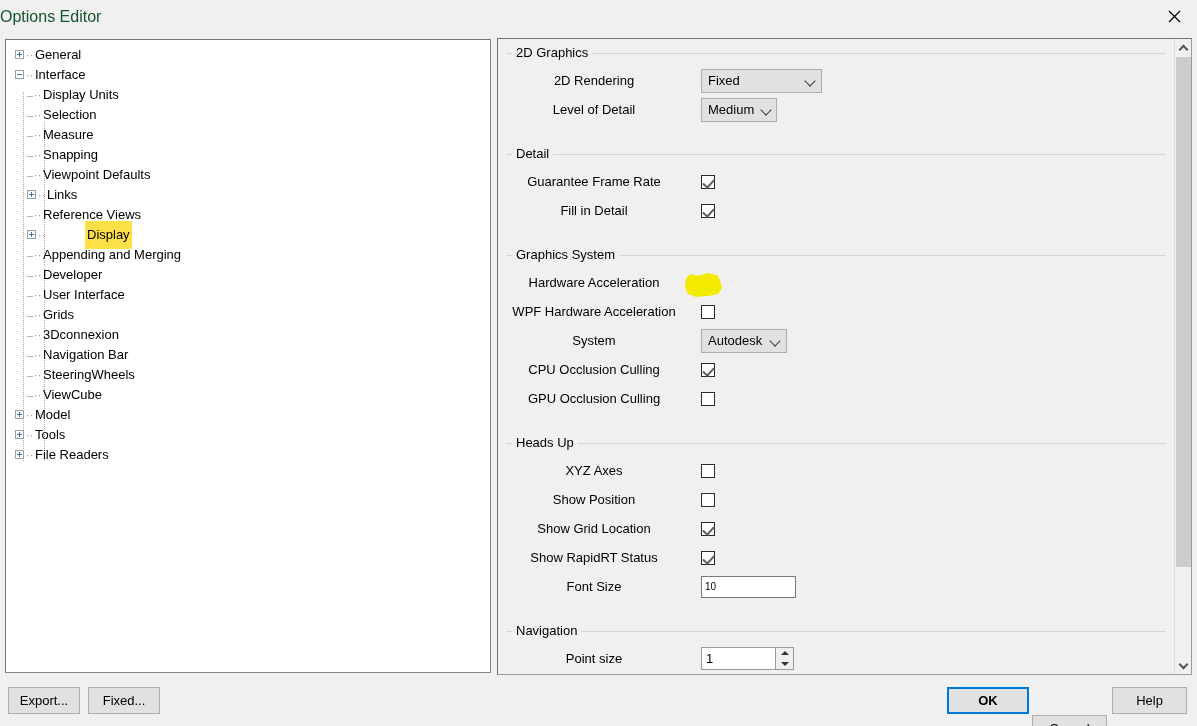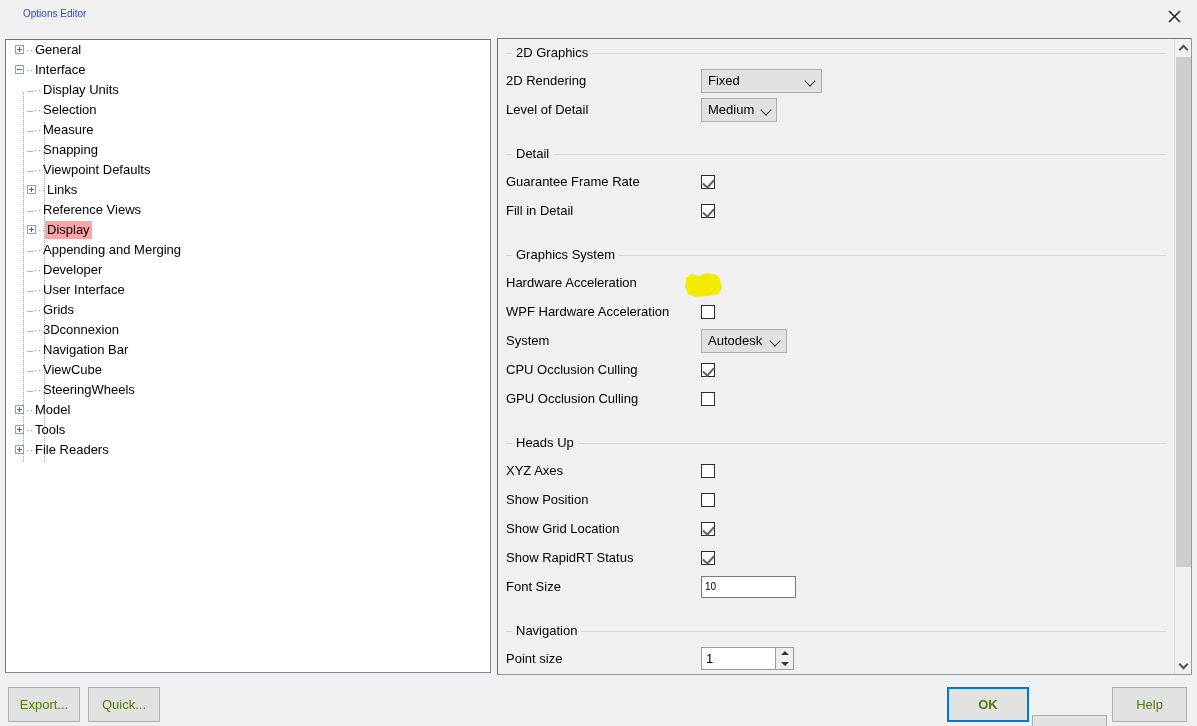--- a/index.html
+++ b/index.html
@@ -13,43 +13,43 @@
     color: #000;
     -webkit-font-smoothing: antialiased;
   }
 
   
   #titlebar {
     position: absolute; left: 0; top: 0; width: 1197px; height: 36px;
     background: #f0f0f0;
   }
   #title-text {
-    position: absolute; left: 23px; top: 8px;
-    font-size: 10px; color: #1d4ed8; white-space: nowrap;
+    position: absolute; left: 0; top: 8px;
+    font-size: 16px; color: #14532d; white-space: nowrap;
   }
   #close-btn {
     position: absolute; right: 0; top: 0; width: 46px; height: 32px;
     display: flex; align-items: center; justify-content: center;
     cursor: pointer;
   }
   #close-btn svg { display: block; }
 
   
   #tree-panel {
     position: absolute; left: 5px; top: 39px; width: 486px; height: 634px;
     background: #ffffff;
     border: 1px solid #828790;
     border-top-color: #6e747c;
     border-left-color: #6e747c;
     overflow: hidden;
   }
   .tree-node {
     position: relative;
     height: 20px;
-    line-height: 18px;
+    line-height: 28px;
     white-space: nowrap;
     font-size: 13px;
     cursor: default;
   }
   .tree-node .tw {
     display: inline-block; width: 9px; height: 9px;
     border: 1px solid #93a0b1;
     background: #fff;
     position: relative;
     vertical-align: middle;
@@ -64,21 +64,21 @@
     content: ""; position: absolute; left: 3px; top: 1px;
     width: 1px; height: 5px; background: #3a6ea5;
   }
   .tree-node .dots {
     display: inline-block; width: 7px; vertical-align: middle;
     color: #999; letter-spacing: 0px; font-size: 11px;
   }
   .tree-node .tlabel {
     display: inline-block; vertical-align: middle; padding: 0 2px;
   }
-  .tree-node.selected .tlabel { background: #fca5a5; }
+  .tree-node.selected .tlabel { background: #fde047; margin-left: 40px; }
   .tree-indent-0 { padding-left: 9px; }
   .tree-indent-1 { padding-left: 21px; }
   .guide {
     position: absolute; left: 17px; top: 52px; width: 1px; height: 370px;
     background: repeating-linear-gradient(to bottom,#aaa 0 1px,transparent 1px 2px);
     pointer-events: none;
   }
   .guide2 {
     position: absolute; left: 38px; top: 82px; width: 1px; height: 340px;
     background: repeating-linear-gradient(to bottom,#aaa 0 1px,transparent 1px 2px);
@@ -112,21 +112,21 @@
     font-size: 13px; color: #000; white-space: nowrap;
   }
   .gb-body { padding: 14px 0 10px 0; }
 
   .row {
     display: flex; align-items: center;
     height: 25px;
     margin-bottom: 4px;
   }
   .row .lbl {
-    width: 195px; text-align: left; padding-right: 19px;
+    width: 195px; text-align: center; padding-right: 19px;
     font-size: 13px; white-space: nowrap;
   }
 
   
   .cb {
     width: 14px; height: 14px;
     border: 1px solid #2b2b2b;
     background: #ffffff;
     position: relative; cursor: pointer; flex: none;
   }
@@ -210,23 +210,23 @@
   }
   #vscroll .arrow.up i { transform: rotate(-135deg); margin-top: 3px; }
   #vscroll .arrow.down i { transform: rotate(45deg); margin-bottom: 3px; }
   #vthumb {
     position: absolute; left: 1px; top: 18px; width: 15px; height: 510px;
     background: #cdcdcd; cursor: pointer;
   }
 
   
   .btn {
-    position: absolute; height: 35px;
+    position: absolute; height: 27px;
     background: #e1e1e1; border: 1px solid #adadad;
-    font-size: 13px; color: #4d7c0f;
+    font-size: 13px; color: #000000;
     display: flex; align-items: center; justify-content: center;
     cursor: pointer; white-space: nowrap;
   }
   .btn.primary { border: 2px solid #0078d7; background: #e1e1e1; }
   #btn-export { left: 8px;  top: 687px; width: 72px; }
   #btn-import { left: 88px; top: 687px; width: 72px; }
   #btn-ok     { left: 947px; top: 687px; width: 82px; font-weight: bold; }
   #btn-cancel { left: 1032px; top: 715px; width: 75px; }
   #btn-help   { left: 1112px; top: 687px; width: 75px; }
 </style>
@@ -255,22 +255,22 @@
       <div class="tree-node tree-indent-1"><span class="dots">–</span><span class="dots">··</span><span class="tlabel">Viewpoint Defaults</span></div>
       <div class="tree-node tree-indent-1"><span class="tw plus"></span><span class="dots">··</span><span class="tlabel">Links</span></div>
       <div class="tree-node tree-indent-1"><span class="dots">–</span><span class="dots">··</span><span class="tlabel">Reference Views</span></div>
       <div class="tree-node tree-indent-1 selected"><span class="tw plus"></span><span class="dots">··</span><span class="tlabel">Display</span></div>
       <div class="tree-node tree-indent-1"><span class="dots">–</span><span class="dots">··</span><span class="tlabel">Appending and Merging</span></div>
       <div class="tree-node tree-indent-1"><span class="dots">–</span><span class="dots">··</span><span class="tlabel">Developer</span></div>
       <div class="tree-node tree-indent-1"><span class="dots">–</span><span class="dots">··</span><span class="tlabel">User Interface</span></div>
       <div class="tree-node tree-indent-1"><span class="dots">–</span><span class="dots">··</span><span class="tlabel">Grids</span></div>
       <div class="tree-node tree-indent-1"><span class="dots">–</span><span class="dots">··</span><span class="tlabel">3Dconnexion</span></div>
       <div class="tree-node tree-indent-1"><span class="dots">–</span><span class="dots">··</span><span class="tlabel">Navigation Bar</span></div>
+      <div class="tree-node tree-indent-1"><span class="dots">–</span><span class="dots">··</span><span class="tlabel">SteeringWheels</span></div>
       <div class="tree-node tree-indent-1"><span class="dots">–</span><span class="dots">··</span><span class="tlabel">ViewCube</span></div>
-      <div class="tree-node tree-indent-1"><span class="dots">–</span><span class="dots">··</span><span class="tlabel">SteeringWheels</span></div>
       <div class="tree-node tree-indent-0"><span class="tw plus"></span><span class="dots">··</span><span class="tlabel">Model</span></div>
       <div class="tree-node tree-indent-0"><span class="tw plus"></span><span class="dots">··</span><span class="tlabel">Tools</span></div>
       <div class="tree-node tree-indent-0"><span class="tw plus"></span><span class="dots">··</span><span class="tlabel">File Readers</span></div>
     </div>
 </div>
 
 <div id="options-panel">
   <div id="options-scrollview">
     <div id="options-inner">
         <div class="groupbox" style="margin-top: 14px;">
@@ -389,16 +389,16 @@
   </div>
 </div>
 
 <div class="highlighter">
   <svg width="40" height="27" viewBox="0 0 40 27" aria-hidden="true">
     <path d="M2,6 L7,2 L14,4 L23,1 L33,3 L36,8 L38,16 L34,22 L24,24 L12,25 L4,22 L1,15 Z" fill="#f2ea00"></path>
   </svg>
 </div>
 
 <div class="btn" id="btn-export">Export...</div>
-<div class="btn" id="btn-import">Quick...</div>
+<div class="btn" id="btn-import">Fixed...</div>
 <div class="btn primary" id="btn-ok">OK</div>
 <div class="btn" id="btn-cancel">Cancel</div>
 <div class="btn" id="btn-help">Help</div>
 
 </body></html>

